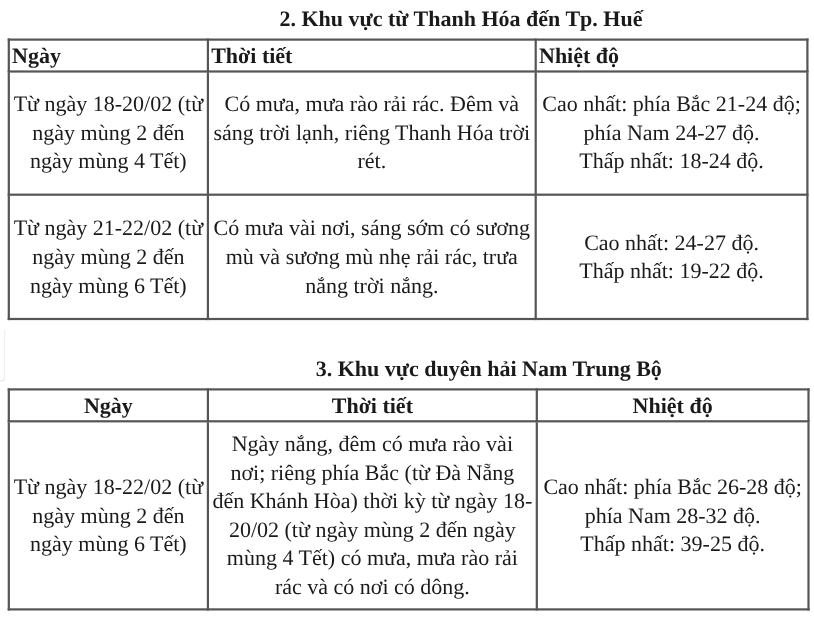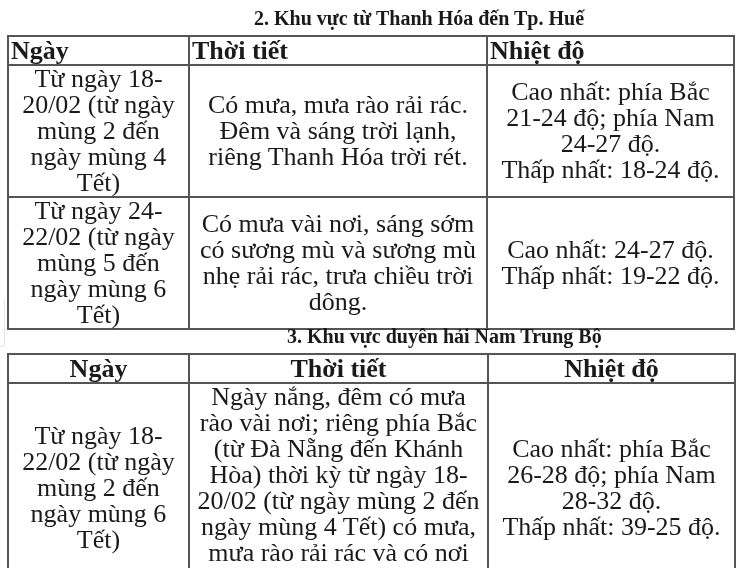--- a/index.html
+++ b/index.html
@@ -23,21 +23,21 @@
     white-space: nowrap;
   }
   #title1 { left: 254px; top: 6px; }
   #title2 { left: 287px; top: 324px; text-align: right; }
 
   table.wx {
     position: absolute;
     left: 7px;
     border-collapse: collapse;
     table-layout: fixed;
-    font-size: 26px;
+    font-size: 20px;
     line-height: 26px;
   }
   table.wx td, table.wx th {
     border: 2px solid #555;
     padding: 0 3px;
     vertical-align: middle;
     text-align: center;
   }
   table.wx th {
     font-weight: bold;
@@ -86,22 +86,22 @@
   </tr>
   <tr class="r1">
     <td>Từ ngày 18-20/02 (từ ngày mùng 2 đến ngày mùng 4 Tết)</td>
     <td>Có mưa, mưa rào rải rác. Đêm và sáng trời lạnh, riêng Thanh Hóa trời rét.</td>
     <td>
       <span class="b">Cao nhất:</span><span> phía Bắc 21-24 độ; phía Nam 24-27 độ.</span><br>
       <span class="b">Thấp nhất:</span><span> 18-24 độ.</span>
     </td>
   </tr>
   <tr class="r2">
-    <td>Từ ngày 24-22/02 (từ ngày mùng 5 đến ngày mùng 6 Tết)</td>
-    <td>Có mưa vài nơi, sáng sớm có sương mù và sương mù nhẹ rải rác, trưa chiều trời dông.</td>
+    <td>Từ ngày 21-22/02 (từ ngày mùng 2 đến ngày mùng 6 Tết)</td>
+    <td>Có mưa vài nơi, sáng sớm có sương mù và sương mù nhẹ rải rác, trưa nắng trời nắng.</td>
     <td>
       <span class="b">Cao nhất:</span><span> 24-27 độ.</span><br>
       <span class="b">Thấp nhất:</span><span> 19-22 độ.</span>
     </td>
   </tr>
 </tbody>
   </table>
 
 <div id="title2" class="section-title">3. Khu vực duyên hải Nam Trung Bộ</div>
 

